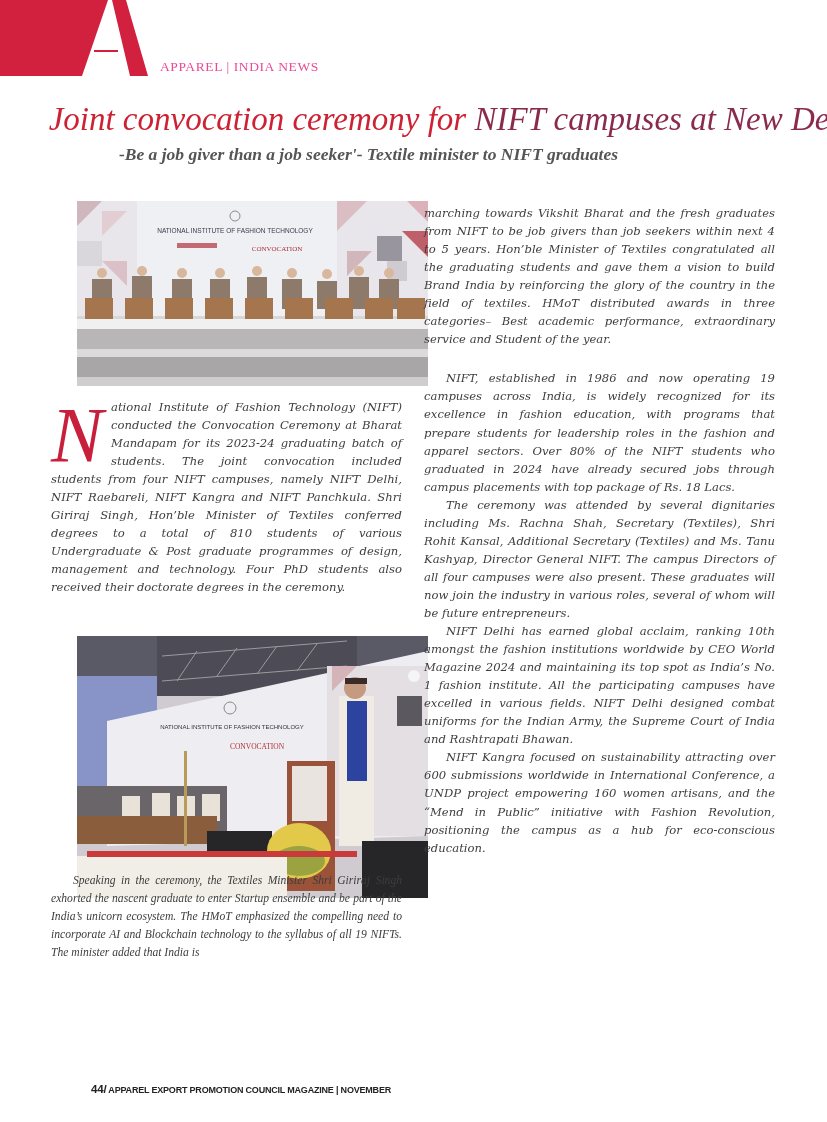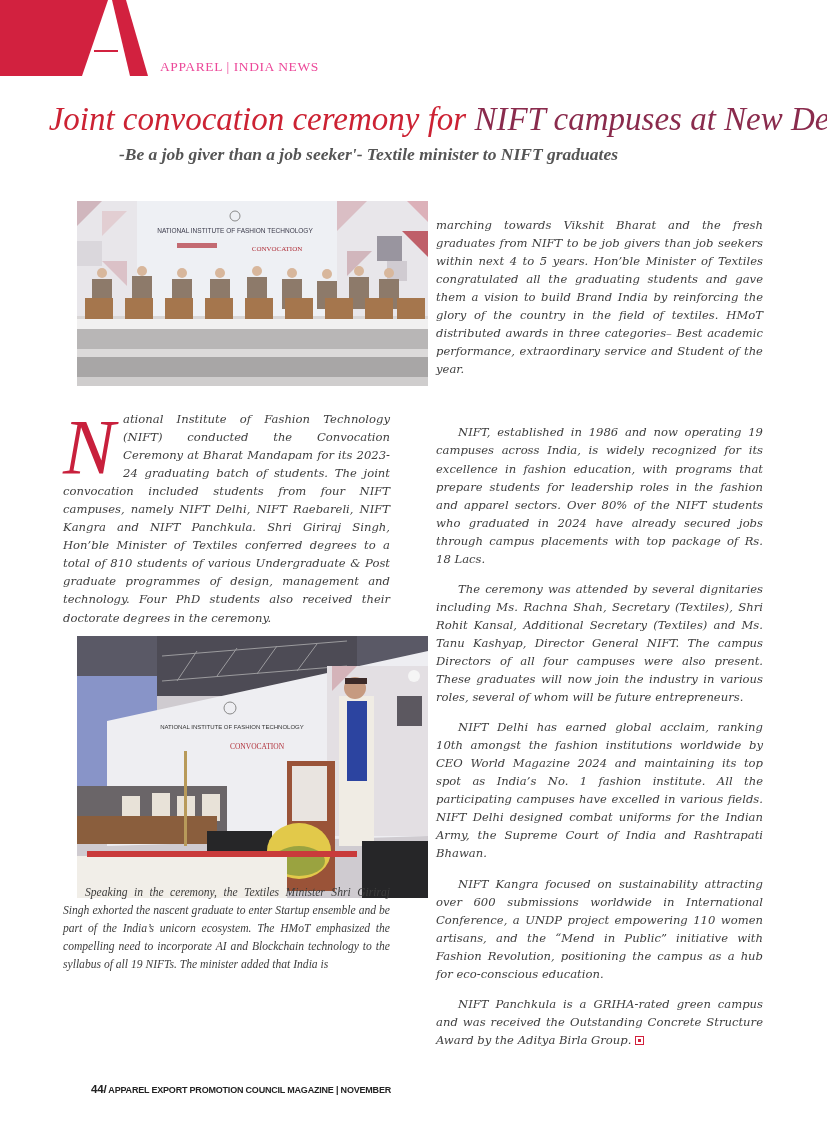--- a/index.html
+++ b/index.html
@@ -6,21 +6,21 @@
   body { width:827px; height:1122px; position:relative; overflow:hidden; font-family:"DejaVu Serif", serif; color:#3a3a3a; }
   .logo { position:absolute; left:0; top:0; width:160px; height:76px; }
   .section-label { position:absolute; left:160px; top:59px; font-family:"Liberation Serif", serif; font-size:13.5px; letter-spacing:0.6px; color:#ec4899; }
   .headline { position:absolute; left:0; width:827px; top:101px; text-align:center; font-family:"Liberation Serif", serif; font-style:italic; font-size:33px; white-space:nowrap;padding-left:43px; }
   .headline .h1 { color:#cc2233; }
   .headline .h2 { color:#8a2b4d; }
   .subhead { position:absolute; left:0; width:713px; top:144px; text-align:center; font-family:"Liberation Serif", serif; font-style:italic; font-weight:bold; font-size:17.5px; color:#555; white-space:nowrap;margin-left:12px; }
   .photo { position:absolute; overflow:hidden;padding-left:26px; }
   .photo svg { display:block; width:100%; height:100%; }
   .col { position:absolute; font-family:"DejaVu Serif", serif; font-style:italic; font-size:11.6px; line-height:18.05px; color:#3d3d3d; text-align:justify; }
-  .col p { margin:12px; }
+  .col p { margin:0; }
   .col p.ind { text-indent:22px; }
   .col-left-top { left:51px; top:398px; width:351px; }
   .col-left-bottom { left:51px; top:872px; width:351px;font-family:Liberation Serif, serif; }
   .col-right { left:424px; top:204px; width:351px; }
   .gap { height:21px; }
   .dropcap { float:left; font-family:"Liberation Serif", serif; font-style:italic; color:#c8203c; font-size:78px; line-height:62px; margin:4px 8px 0 0; padding-top:2px; }
   .endmark { display:inline-block; width:7px; height:7px; background:#d3213d; border:1px solid #d3213d; box-shadow: inset 0 0 0 2px #fff; vertical-align:middle; margin-left:4px; }
   .footer { position:absolute; left:91px; top:1083px; font-family:"Liberation Sans", sans-serif; font-size:9px; color:#222; font-weight:bold; letter-spacing:-0.2px; white-space:nowrap; }
   .footer .pg { font-size:11.5px; }
 </style>
@@ -154,17 +154,16 @@
 <div class="col col-left-bottom">
   <p class="ind">Speaking in the ceremony, the Textiles Minister Shri Giriraj Singh exhorted the nascent graduate to enter Startup ensemble and be part of the India’s unicorn ecosystem. The HMoT emphasized the compelling need to incorporate AI and Blockchain technology to the syllabus of all 19 NIFTs. The minister added that India is</p>
 </div>
 
 <div class="col col-right">
   <p>marching towards Vikshit Bharat and the fresh graduates from NIFT to be job givers than job seekers within next 4 to 5 years. Hon’ble Minister of Textiles congratulated all the graduating students and gave them a vision to build Brand India by reinforcing the glory of the country in the field of textiles. HMoT distributed awards in three categories– Best academic performance, extraordinary service and Student of the year.</p>
   <div class="gap"></div>
   <p class="ind">NIFT, established in 1986 and now operating 19 campuses across India, is widely recognized for its excellence in fashion education, with programs that prepare students for leadership roles in the fashion and apparel sectors. Over 80% of the NIFT students who graduated in 2024 have already secured jobs through campus placements with top package of Rs. 18 Lacs.</p>
   <p class="ind">The ceremony was attended by several dignitaries including Ms. Rachna Shah, Secretary (Textiles), Shri Rohit Kansal, Additional Secretary (Textiles) and Ms. Tanu Kashyap, Director General NIFT. The campus Directors of all four campuses were also present. These graduates will now join the industry in various roles, several of whom will be future entrepreneurs.</p>
   <p class="ind">NIFT Delhi has earned global acclaim, ranking 10th amongst the fashion institutions worldwide by CEO World Magazine 2024 and maintaining its top spot as India’s No. 1 fashion institute. All the participating campuses have excelled in various fields. NIFT Delhi designed combat uniforms for the Indian Army, the Supreme Court of India and Rashtrapati Bhawan.</p>
-  <p class="ind">NIFT Kangra focused on sustainability attracting over 600 submissions worldwide in International Conference, a UNDP project empowering 110 women artisans, and the “Mend in Public” initiative with Fashion Revolution, positioning the campus as a hub for eco-conscious education.</p>
-  <p class="ind"><span>NIFT Panchkula is a GRIHA-rated green campus and was received the Outstanding Concrete Structure Award by the Aditya Birla Group.</span><span class="endmark"></span></p>
+  <p class="ind">NIFT Kangra focused on sustainability attracting over 600 submissions worldwide in International Conference, a UNDP project empowering 160 women artisans, and the “Mend in Public” initiative with Fashion Revolution, positioning the campus as a hub for eco-conscious education.</p>
 </div>
 
 <div class="footer"><span class="pg">44/</span><span> APPAREL EXPORT PROMOTION COUNCIL MAGAZINE | NOVEMBER</span></div>
 
 </body></html>

